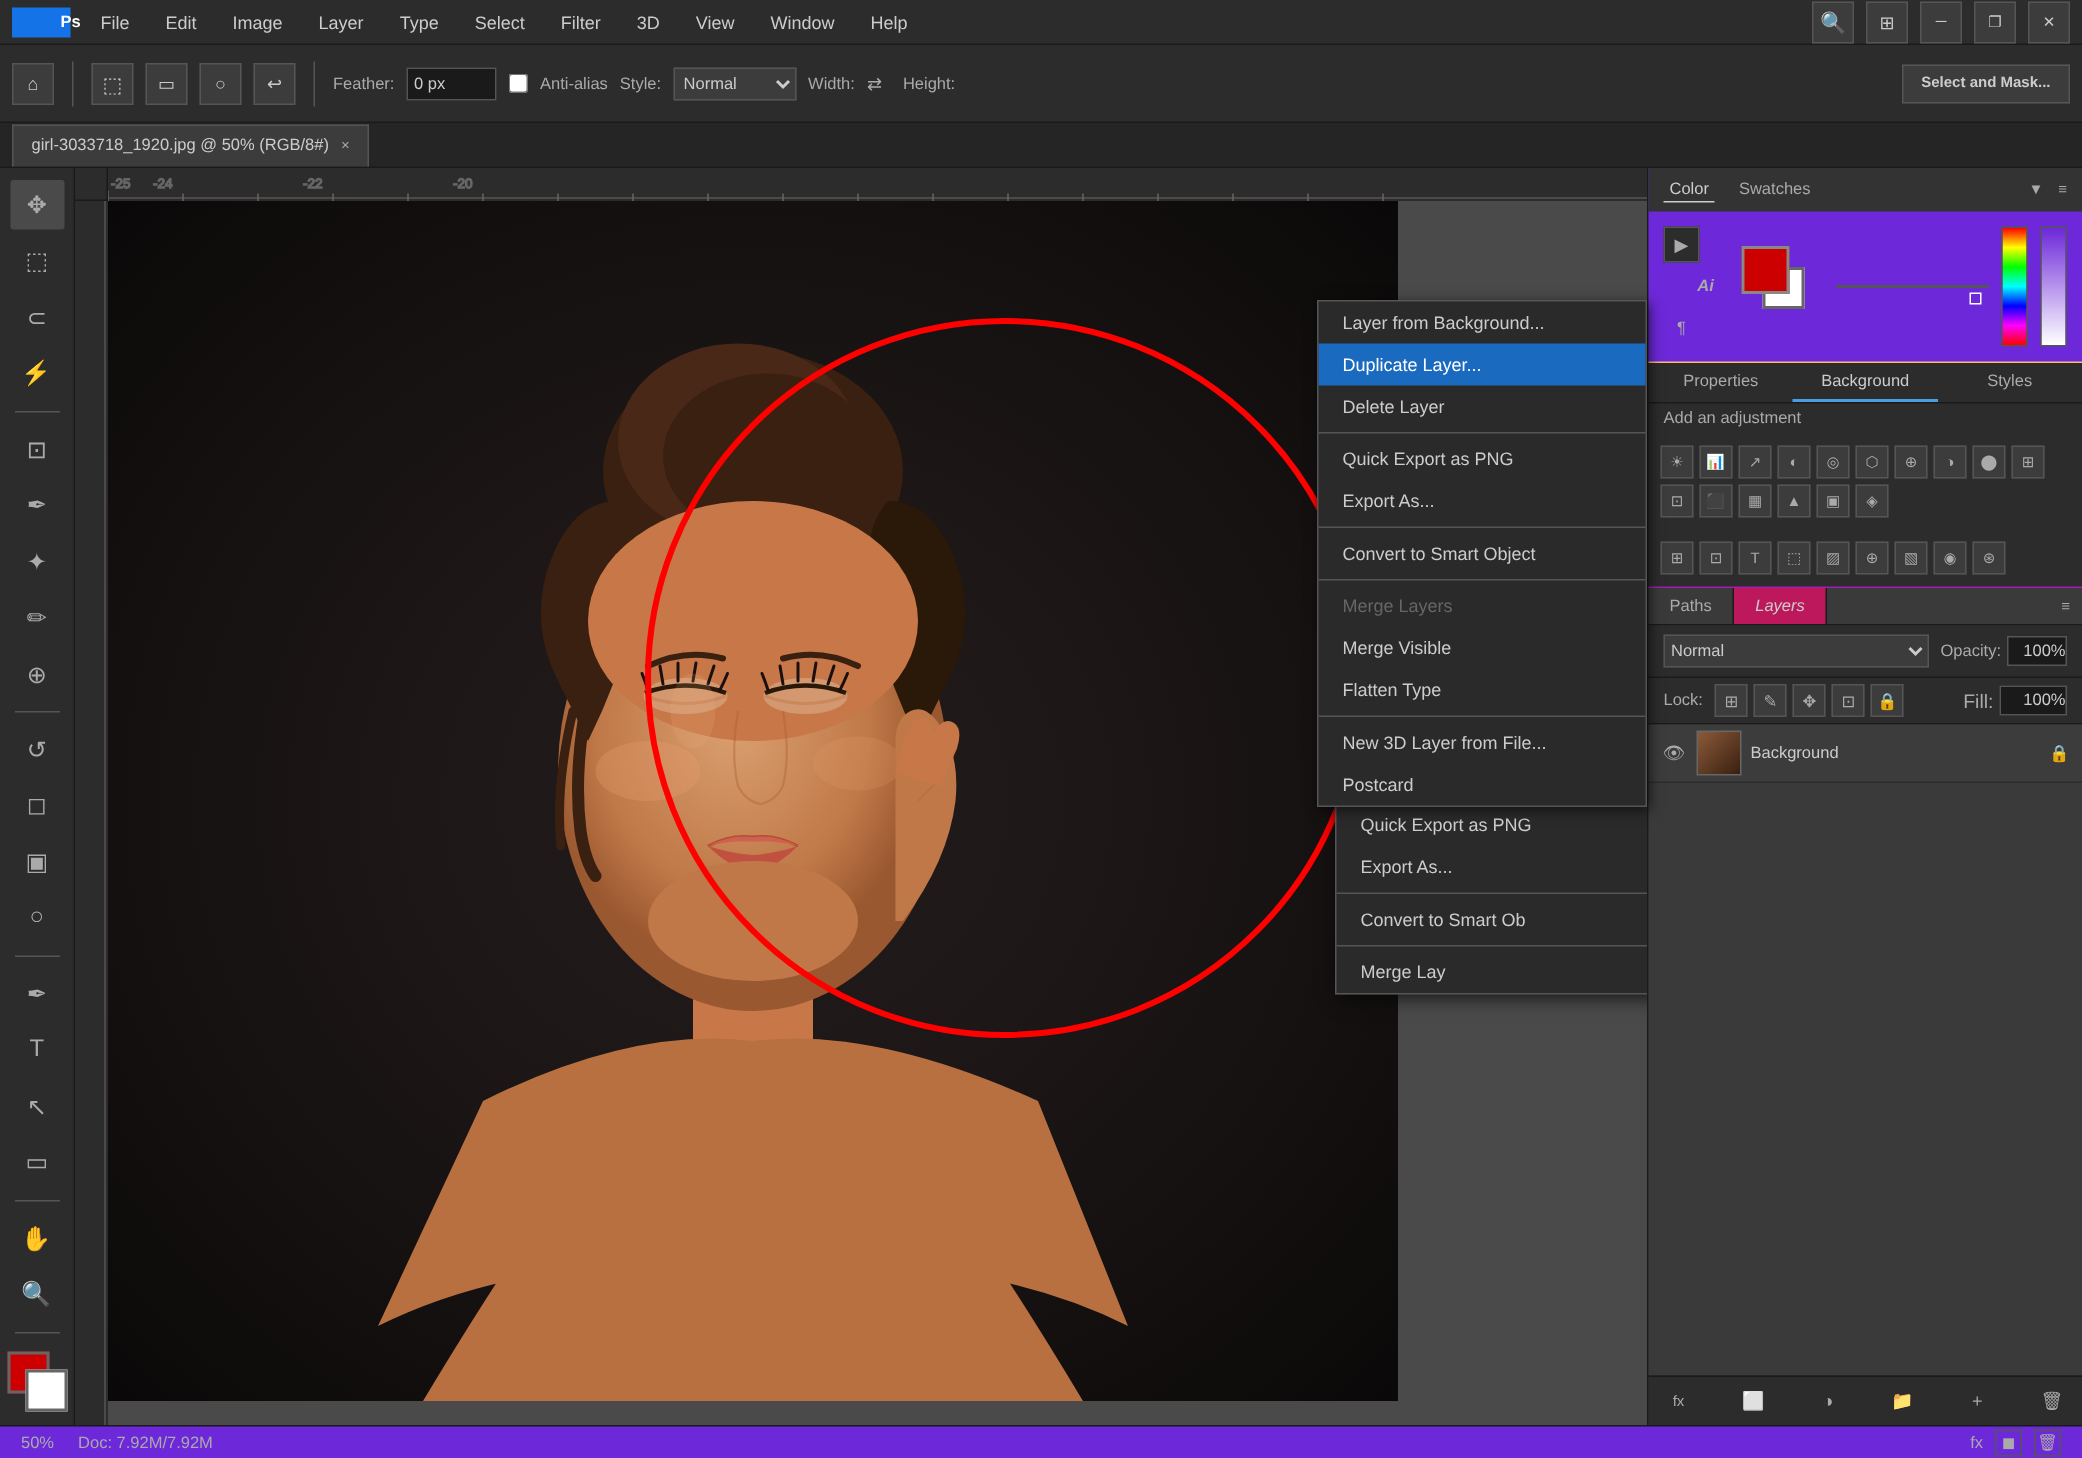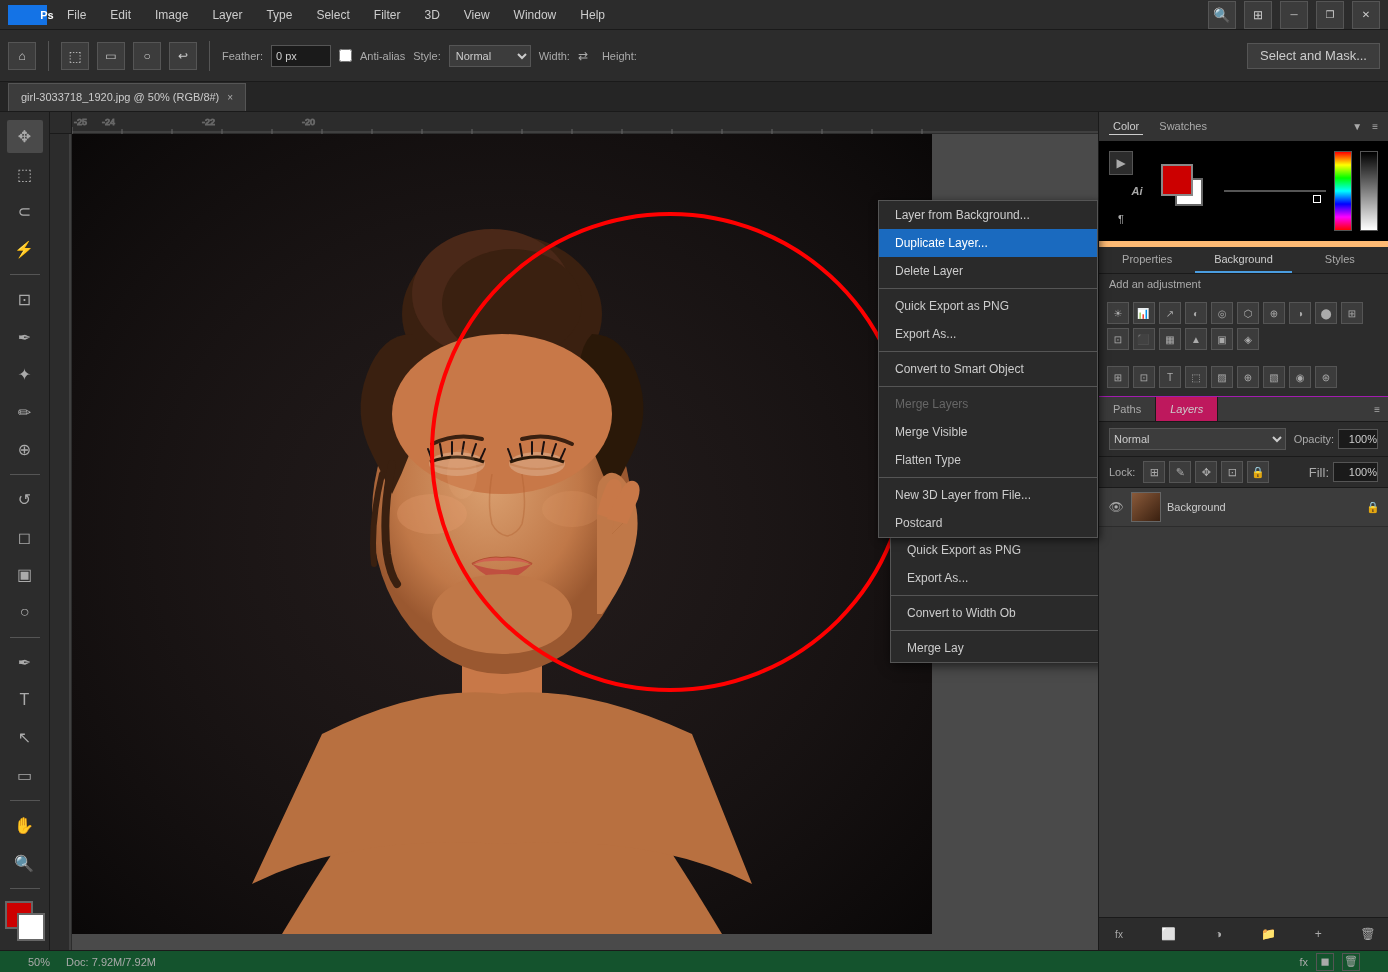--- a/index.html
+++ b/index.html
@@ -10,21 +10,21 @@
     .menu-logo { width: 20px; height: 20px; background: #1473e6; display: flex; align-items: center; justify-content: center; color: white; font-size: 11px; font-weight: bold; flex-shrink: 0; padding-left: 39px; }
     .menu-item { color: #ccc; cursor: pointer; font-size: 12px; padding: 2px 4px; }
 
     
     #toolbar { width: 100%; height: 52px; background: #2c2c2c; display: flex; align-items: center; padding: 0 8px; gap: 8px; border-bottom: 1px solid #1a1a1a; }
     .tool-btn { width: 28px; height: 28px; background: #3c3c3c; border: 1px solid #555; display: flex; align-items: center; justify-content: center; cursor: pointer; color: #ccc; font-size: 12px; }
     .tool-separator { width: 1px; height: 30px; background: #555; margin: 0 4px; }
     .toolbar-label { color: #aaa; font-size: 11px; }
     .toolbar-input { background: #1a1a1a; border: 1px solid #555; color: #ccc; height: 22px; width: 60px; font-size: 11px; padding: 2px 4px; }
     .toolbar-select { background: #3c3c3c; border: 1px solid #555; color: #ccc; height: 22px; font-size: 11px; padding: 2px; }
-    .toolbar-btn-large { height: 26px; padding: 0 12px; background: #3c3c3c; border: 1px solid #555; color: #ccc; font-size: 13px; cursor: pointer; }
+    .toolbar-btn-large { height: 26px; padding: 0 12px; background: #3c3c3c; border: 1px solid #555; color: #ccc; font-size: 10px; cursor: pointer; font-weight: bold; }
 
     
     #tabbar { width: 100%; height: 30px; background: #252525; display: flex; align-items: center; padding: 0 8px; border-bottom: 1px solid #1a1a1a; }
     .tab { height: 28px; padding: 0 12px; background: #3c3c3c; border: 1px solid #555; border-bottom: none; display: flex; align-items: center; gap: 8px; color: #ccc; font-size: 11px; cursor: pointer; }
     .tab-close { color: #aaa; font-size: 10px; cursor: pointer; }
 
     
     #main-area { display: flex; width: 100%; height: calc(972px - 30px - 52px - 30px - 22px); }
 
     
@@ -42,21 +42,21 @@
     
     #canvas-image { position: absolute; top: 22px; left: 22px; right: 0; bottom: 0; display: flex; align-items: center; justify-content: center; overflow: hidden; }
 
     
     #portrait-svg { width: 860px; height: 800px; position: absolute; top: 0; left: 0; }
 
     
     #right-panel { width: 290px; background: #2c2c2c; border-left: 1px solid #1a1a1a; display: flex; flex-direction: column; }
 
     
-    #color-panel { background: #000000; border-bottom: 6px solid #fdba74; }
+    #color-panel { background: #6d28d9; border-bottom: 1px solid #fdba74; }
     .panel-header { display: flex; align-items: center; justify-content: space-between; padding: 6px 10px; background: #333; cursor: pointer; }
     .panel-header-tabs { display: flex; gap: 12px; }
     .panel-tab { color: #aaa; font-size: 11px; cursor: pointer; padding: 2px 4px; }
     .panel-tab.active { color: #ccc; border-bottom: 1px solid #ccc; }
 
     #color-content { padding: 10px; display: flex; align-items: center; gap: 8px; }
     .color-swatch-wrapper { position: relative; width: 55px; height: 55px; }
     .color-gradient-box { flex: 1; height: 80px; background: linear-gradient(to right, #ffffff, #ff0000), linear-gradient(to bottom, #ffffff, #000000); background-blend-mode: multiply; border: 1px solid #555; position: relative; cursor: crosshair; }
     .color-hue-bar { width: 18px; height: 80px; background: linear-gradient(to bottom, #ff0000, #ffff00, #00ff00, #00ffff, #0000ff, #ff00ff, #ff0000); border: 1px solid #555; cursor: pointer; }
 
@@ -85,21 +85,21 @@
     .layer-eye { width: 18px; height: 18px; display: flex; align-items: center; justify-content: center; color: #aaa; font-size: 12px; cursor: pointer; }
     .layer-thumb { width: 30px; height: 30px; background: #555; border: 1px solid #666; overflow: hidden; flex-shrink: 0; }
     .layer-thumb-img { width: 100%; height: 100%; object-fit: cover; background: linear-gradient(135deg, #8a6a4a, #3a2a1a); }
     .layer-name { flex: 1; font-size: 11px; color: #ccc; }
     .layer-lock { color: #aaa; font-size: 11px; }
 
     .layers-footer { display: flex; align-items: center; justify-content: space-between; padding: 6px 10px; border-top: 1px solid #1a1a1a; background: #2c2c2c; }
     .layer-footer-icon { width: 20px; height: 20px; display: flex; align-items: center; justify-content: center; cursor: pointer; color: #aaa; font-size: 12px; }
 
     
-    #statusbar { width: 100%; height: 22px; background: #14532d; border-top: 1px solid #1a1a1a; display: flex; align-items: center; padding: 0 28px; gap: 16px; }
+    #statusbar { width: 100%; height: 22px; background: #6d28d9; border-top: 1px solid #1a1a1a; display: flex; align-items: center; padding: 0 14px; gap: 16px; }
     .status-text { font-size: 11px; color: #aaa; }
 
     
     #context-menu-small { position: absolute; right: 290px; top: 200px; width: 220px; background: #2a2a2a; border: 1px solid #555; box-shadow: 2px 2px 8px rgba(0,0,0,0.6); z-index: 100; }
     .ctx-item { padding: 7px 16px; font-size: 12px; color: #ccc; cursor: pointer; }
     .ctx-item.highlighted { background: #1a6abf; color: white; }
     .ctx-item.disabled { color: #666; cursor: default; }
     .ctx-separator { height: 1px; background: #555; margin: 3px 0; }
 
     
@@ -359,21 +359,21 @@
 
       </div>
 
       <div class="ctx-item">Layer from Background...</div>
       <div class="ctx-item highlighted" style="background:#1a6abf;color:white;">Duplicate Layer...</div>
       <div class="ctx-item">Delete Layer</div>
       <div class="ctx-separator"></div>
       <div class="ctx-item">Quick Export as PNG</div>
       <div class="ctx-item">Export As...</div>
       <div class="ctx-separator"></div>
-      <div class="ctx-item" style="overflow:hidden;white-space:nowrap;">Convert to Width Ob</div>
+      <div class="ctx-item" style="overflow:hidden;white-space:nowrap;">Convert to Smart Ob</div>
       <div class="ctx-separator"></div>
       <div class="ctx-item">Merge Lay</div>
     </div>
   </div>
 
   <div id="right-panel">
 
     <div id="color-panel">
       <div class="panel-header">
         <div class="panel-header-tabs">

